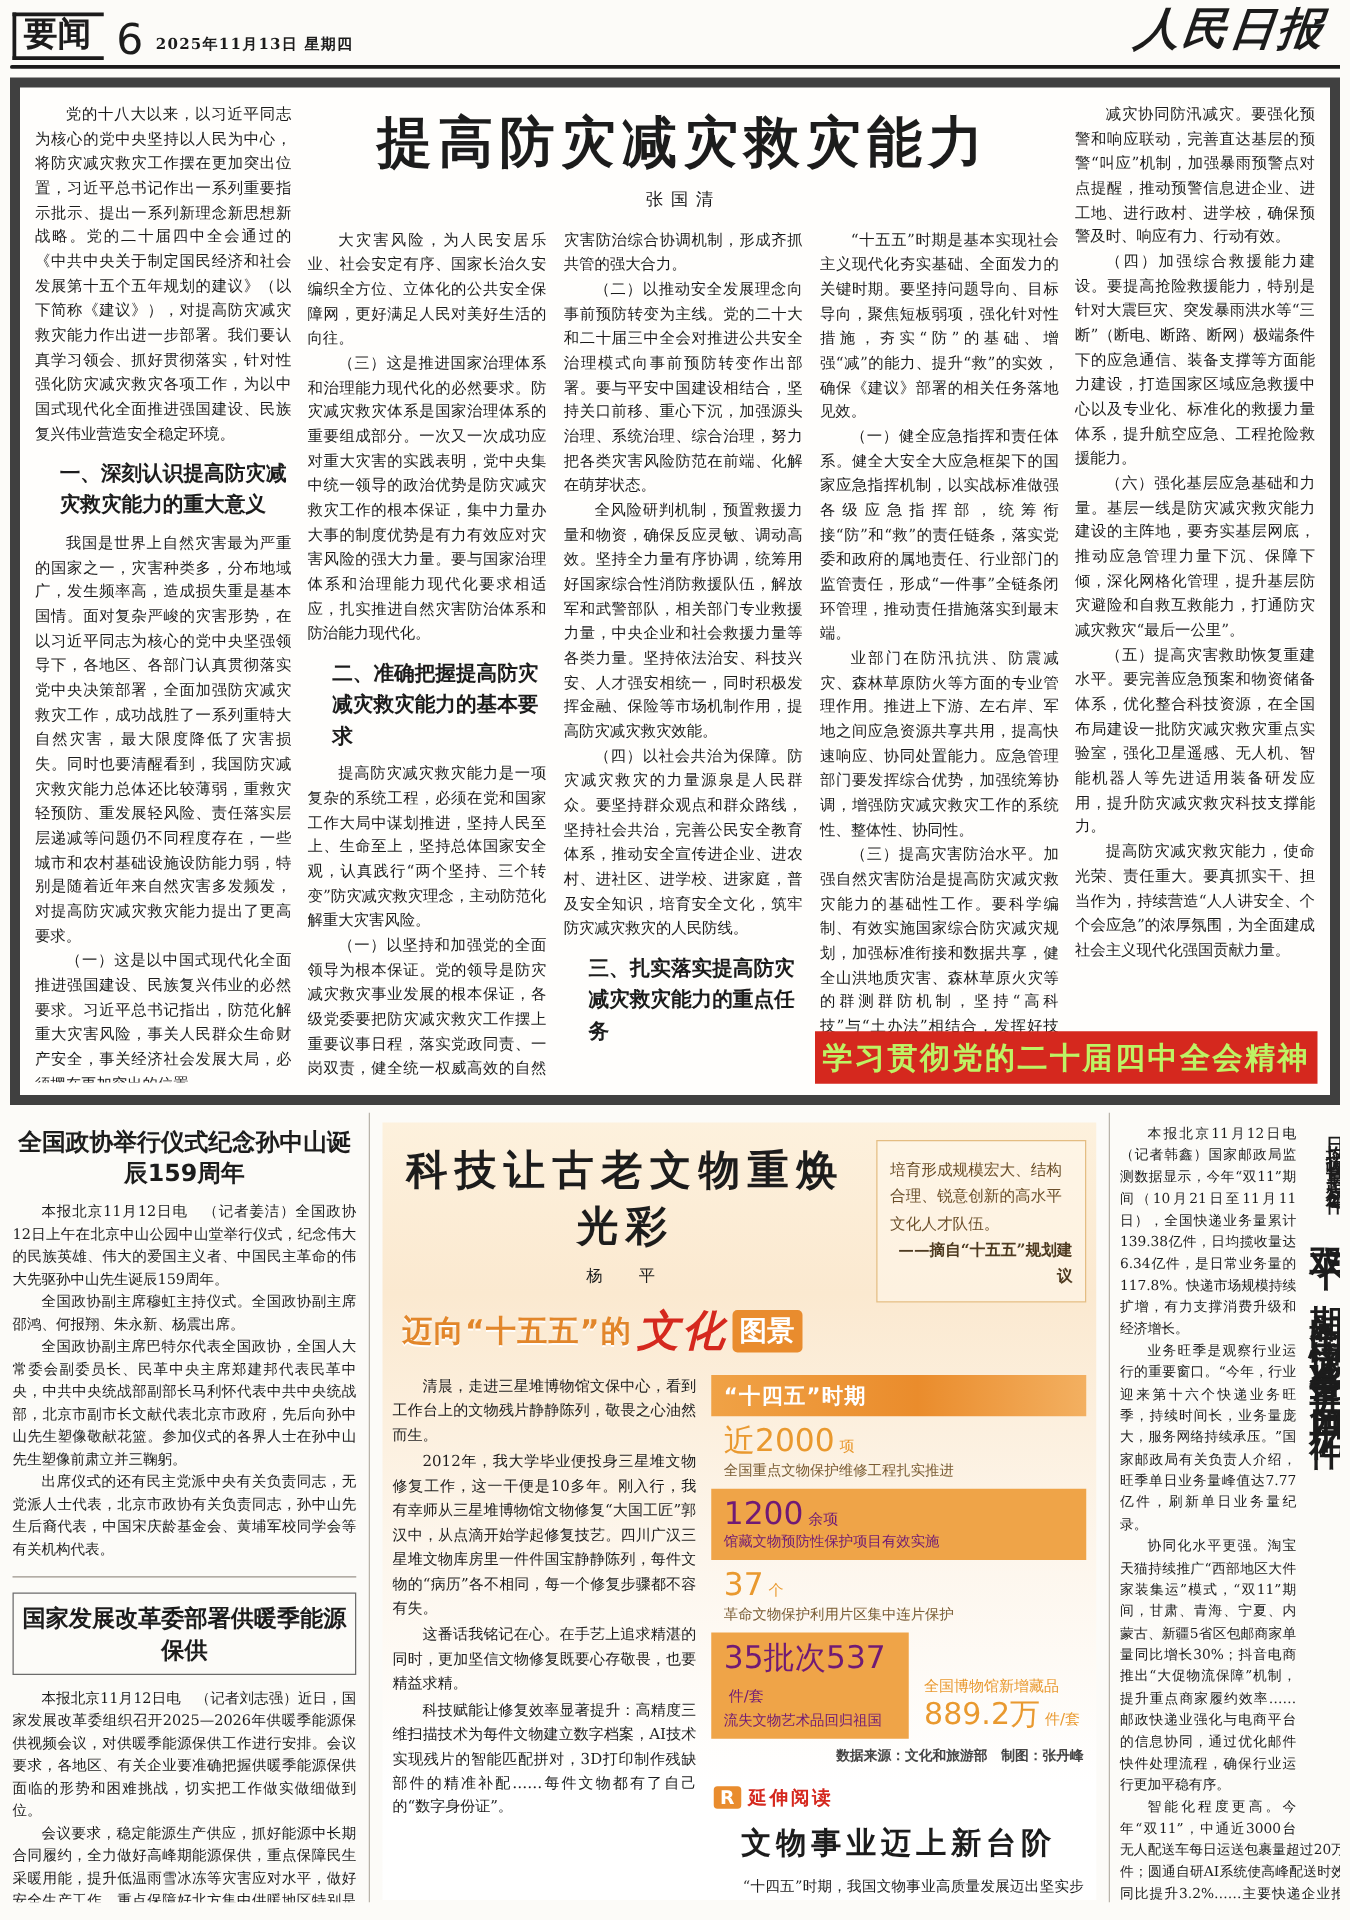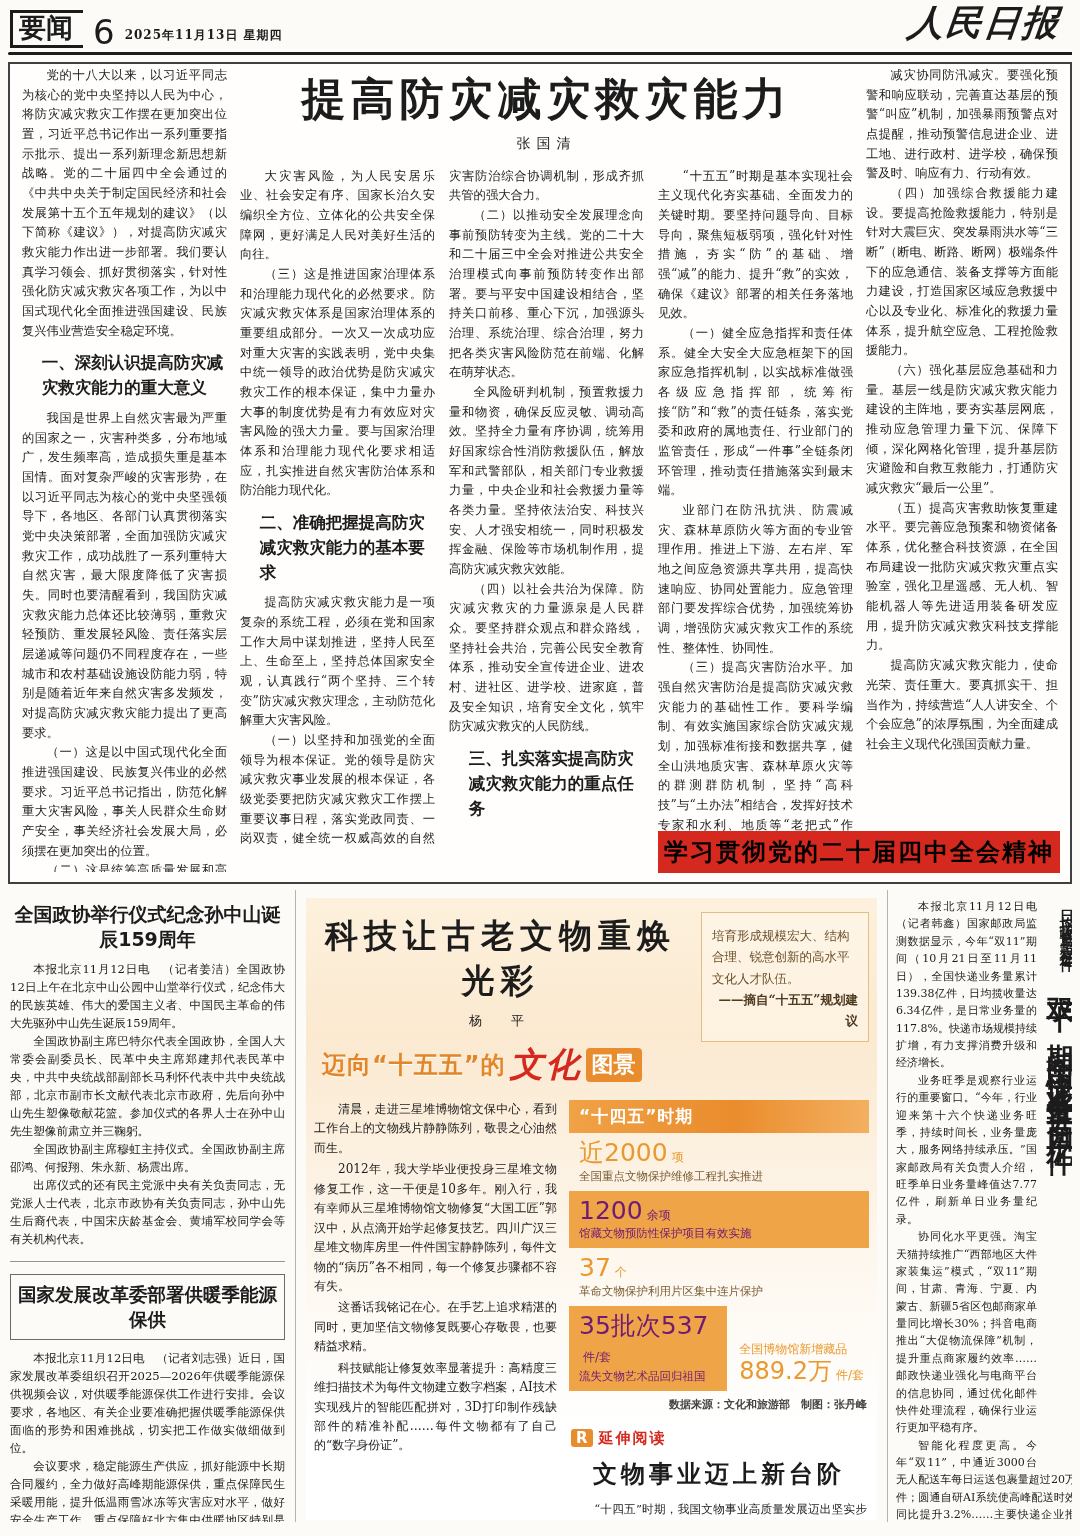--- a/index.html
+++ b/index.html
@@ -9,31 +9,31 @@
   
   .masthead { display:flex; align-items:flex-end; justify-content:space-between; padding:10px 14px 4px 10px; height:52px; }
   .mh-left { display:flex; align-items:flex-end; gap:10px; }
   .mh-section { font-family:"DejaVu Sans","Liberation Sans",sans-serif; font-weight:700; font-size:27px; border:3px solid #1b1b1b; border-right:none; padding:0 10px 2px 6px; line-height:1.1; }
   .mh-page { font-family:"DejaVu Sans",sans-serif; font-size:34px; font-weight:400; line-height:0.9; }
   .mh-date { font-size:12px; font-weight:700; padding-bottom:4px; letter-spacing:1px; }
   .mh-paper { font-size:36px; font-weight:700; font-style:italic; transform:skewX(-6deg); letter-spacing:2px; padding-right:6px; }
   .mh-rule { height:3px; background:#1b1b1b; margin:0 8px; border-radius:3px 0 0 3px; }
 
   
-  .lead { position:relative; margin:7px 8px 6px 8px; border:2px solid #404040; height:822px; padding:2px 12px 10px 12px; display:flex; gap:13px; overflow:hidden; background:#fffefc; }
+  .lead { position:relative; margin:7px 8px 6px 8px; border:8px solid #404040; height:822px; padding:12px 12px 10px 12px; display:flex; gap:13px; overflow:hidden; background:#fffefc; }
   .lead p { text-indent:2em; font-size:12.3px; line-height:1.6; text-align:justify; }
   .sec { font-family:"DejaVu Sans","Liberation Sans",sans-serif; font-weight:700; font-size:16.5px; line-height:1.5; margin:10px 0 8px 0; padding-left:1.2em; }
   .lead-col1 { width:205px; flex:none; overflow:hidden; }
   .lead-mid { flex:1; display:flex; flex-direction:column; overflow:hidden; }
   .lead-head { text-align:center; padding:8px 0 6px; }
   .lead-title { font-size:44px; font-weight:700; letter-spacing:5px; line-height:1.15; font-family:"DejaVu Sans",sans-serif; }
   .lead-author { font-size:14px; margin-top:10px; letter-spacing:6px; }
   .midcols { margin-top:8px; height:688px; column-count:3; column-gap:14px; column-fill:auto; overflow:hidden; }
   .lead-col5 { width:192px; flex:none; overflow:hidden; padding-bottom:54px; }
-  .banner { position:absolute; right:10px; bottom:9px; width:402px; height:42px; background:#d5281e; color:#000000; font-family:"DejaVu Sans",sans-serif; font-weight:700; font-size:24px; letter-spacing:2px; display:flex; align-items:center; justify-content:center; }
+  .banner { position:absolute; right:10px; bottom:9px; width:402px; height:42px; background:#d5281e; color:#bef264; font-family:"DejaVu Sans",sans-serif; font-weight:700; font-size:24px; letter-spacing:2px; display:flex; align-items:center; justify-content:center; }
 
   
   .bottom { display:flex; margin:0 8px; height:632px; overflow:hidden; }
   .bottom p { text-indent:2em; text-align:justify; }
   .bcol-left { width:288px; flex:none; padding:10px 10px 0 2px; border-right:1px solid #b9b4aa; overflow:hidden; }
   .bcol-left p { font-size:11.6px; line-height:1.55; }
   .a-title1 { font-family:"DejaVu Sans",sans-serif; font-weight:700; font-size:19px; text-align:center; line-height:1.3; margin:2px 0 10px; }
   .a-title2 { font-family:"DejaVu Sans",sans-serif; font-weight:700; font-size:18.5px; text-align:center; border:1px solid #6b6b6b; padding:7px 4px; margin:2px 0 10px; }
   .divider { border-top:1px solid #9a948a; margin:12px 0; }
 
@@ -134,22 +134,22 @@
 
     <div class="banner">学习贯彻党的二十届四中全会精神</div>
   </section>
 
   <section class="bottom">
 
     <div class="bcol-left">
       <article>
         <h2 class="a-title1">全国政协举行仪式纪念孙中山诞辰159周年</h2>
         <p>本报北京11月12日电　（记者姜洁）全国政协12日上午在北京中山公园中山堂举行仪式，纪念伟大的民族英雄、伟大的爱国主义者、中国民主革命的伟大先驱孙中山先生诞辰159周年。</p>
+        <p>全国政协副主席穆虹主持仪式。全国政协副主席邵鸿、何报翔、朱永新、杨震出席。</p>
         <p>全国政协副主席巴特尔代表全国政协，全国人大常委会副委员长、民革中央主席郑建邦代表民革中央，中共中央统战部副部长马利怀代表中共中央统战部，北京市副市长文献代表北京市政府，先后向孙中山先生塑像敬献花篮。参加仪式的各界人士在孙中山先生塑像前肃立并三鞠躬。</p>
-        <p>全国政协副主席穆虹主持仪式。全国政协副主席邵鸿、何报翔、朱永新、杨震出席。</p>
         <p>出席仪式的还有民主党派中央有关负责同志，无党派人士代表，北京市政协有关负责同志，孙中山先生后裔代表，中国宋庆龄基金会、黄埔军校同学会等有关机构代表。</p>
       </article>
       <div class="divider"></div>
       <article>
         <h2 class="a-title2">国家发展改革委部署供暖季能源保供</h2>
         <p>本报北京11月12日电　（记者刘志强）近日，国家发展改革委组织召开2025—2026年供暖季能源保供视频会议，对供暖季能源保供工作进行安排。会议要求，各地区、有关企业要准确把握供暖季能源保供面临的形势和困难挑战，切实把工作做实做细做到位。</p>
         <p>会议要求，稳定能源生产供应，抓好能源中长期合同履约，全力做好高峰期能源保供，重点保障民生采暖用能，提升低温雨雪冰冻等灾害应对水平，做好安全生产工作。重点保障好北方集中供暖地区特别是东北地区的用煤需求。确保煤电高峰出力，充分发挥气电、水电、抽水蓄能和电化学储能装机的顶峰保供作用。发挥好储气库、LNG（液化天然气）储罐等调峰资源作用。</p>
       </article>
 
     </div>

